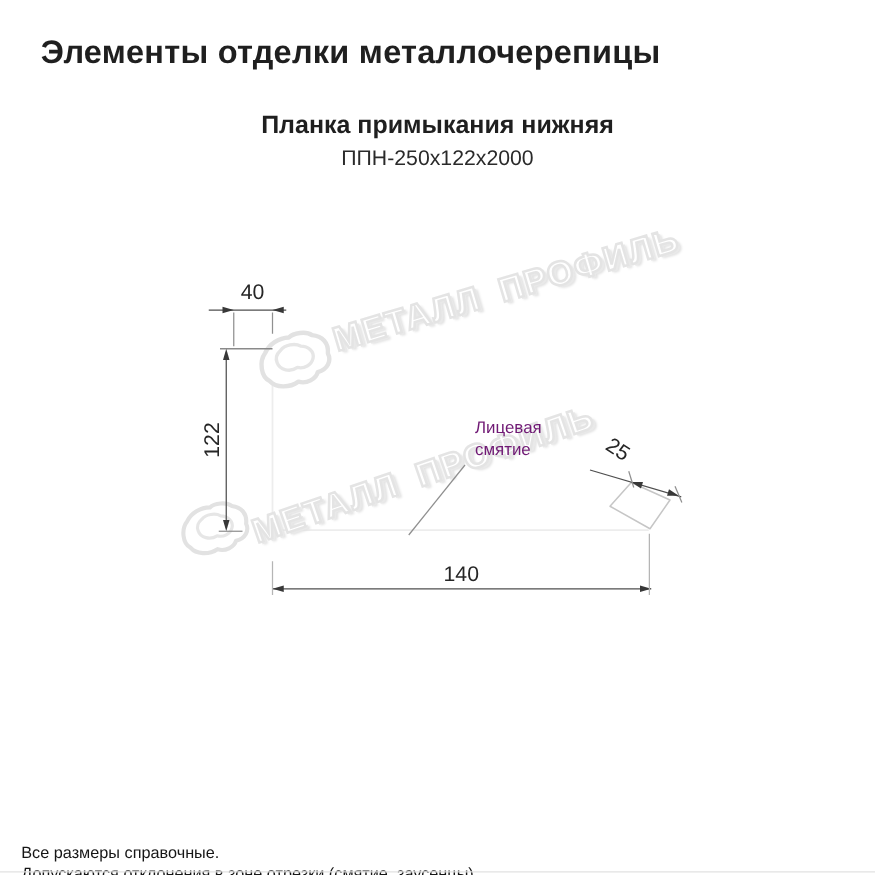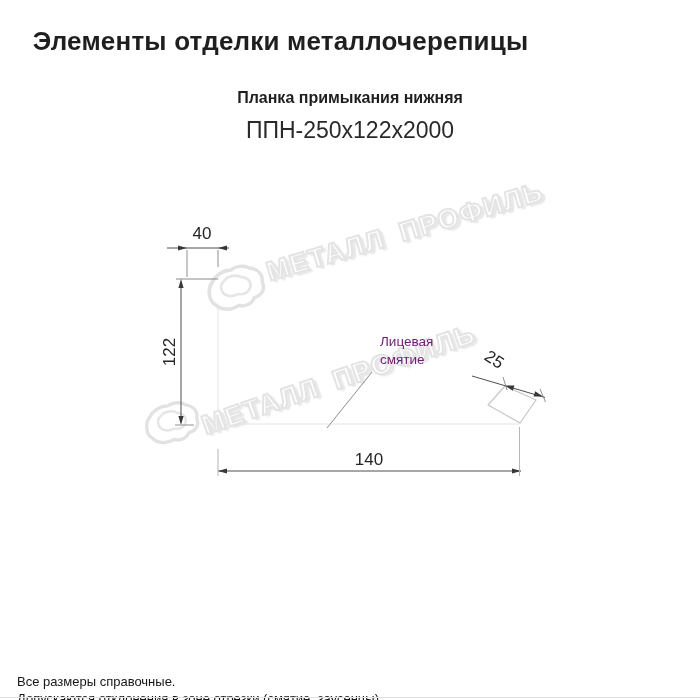--- a/index.html
+++ b/index.html
@@ -8,25 +8,25 @@
     font-family:"Liberation Sans", sans-serif;color:#1c1c1c;
   }
   .abs{position:absolute;}
   
   .title{
     left:0;top:26px;width:561px;text-align:center;
     font-size:26px;font-weight:700;letter-spacing:.2px;color:#1f1f1f;
   }
   .subtitle{
     left:0;top:89px;width:700px;text-align:center;
-    font-size:16px;font-weight:700;color:#1f1f1f;
+    font-size:20px;font-weight:700;color:#1f1f1f;
   }
   .model{
     left:0;top:117px;width:700px;text-align:center;
-    font-size:23px;font-weight:400;color:#2a2a2a;
+    font-size:17px;font-weight:400;color:#2a2a2a;
   }
   
   .wm-text{
     font-size:27px;font-weight:700;letter-spacing:1.5px;word-spacing:7px;
     color:#ffffff;-webkit-text-stroke:2px #e4e4e4;
     text-shadow:2px 2px 0 #e9e9e9, 3px 3px 2px #e2e2e2;
     white-space:nowrap;transform-origin:left top;
   }
   .wm1{left:263px;top:258px;transform:rotate(-16.5deg);}
   .wm2{left:198px;top:412px;transform:rotate(-19deg);}

